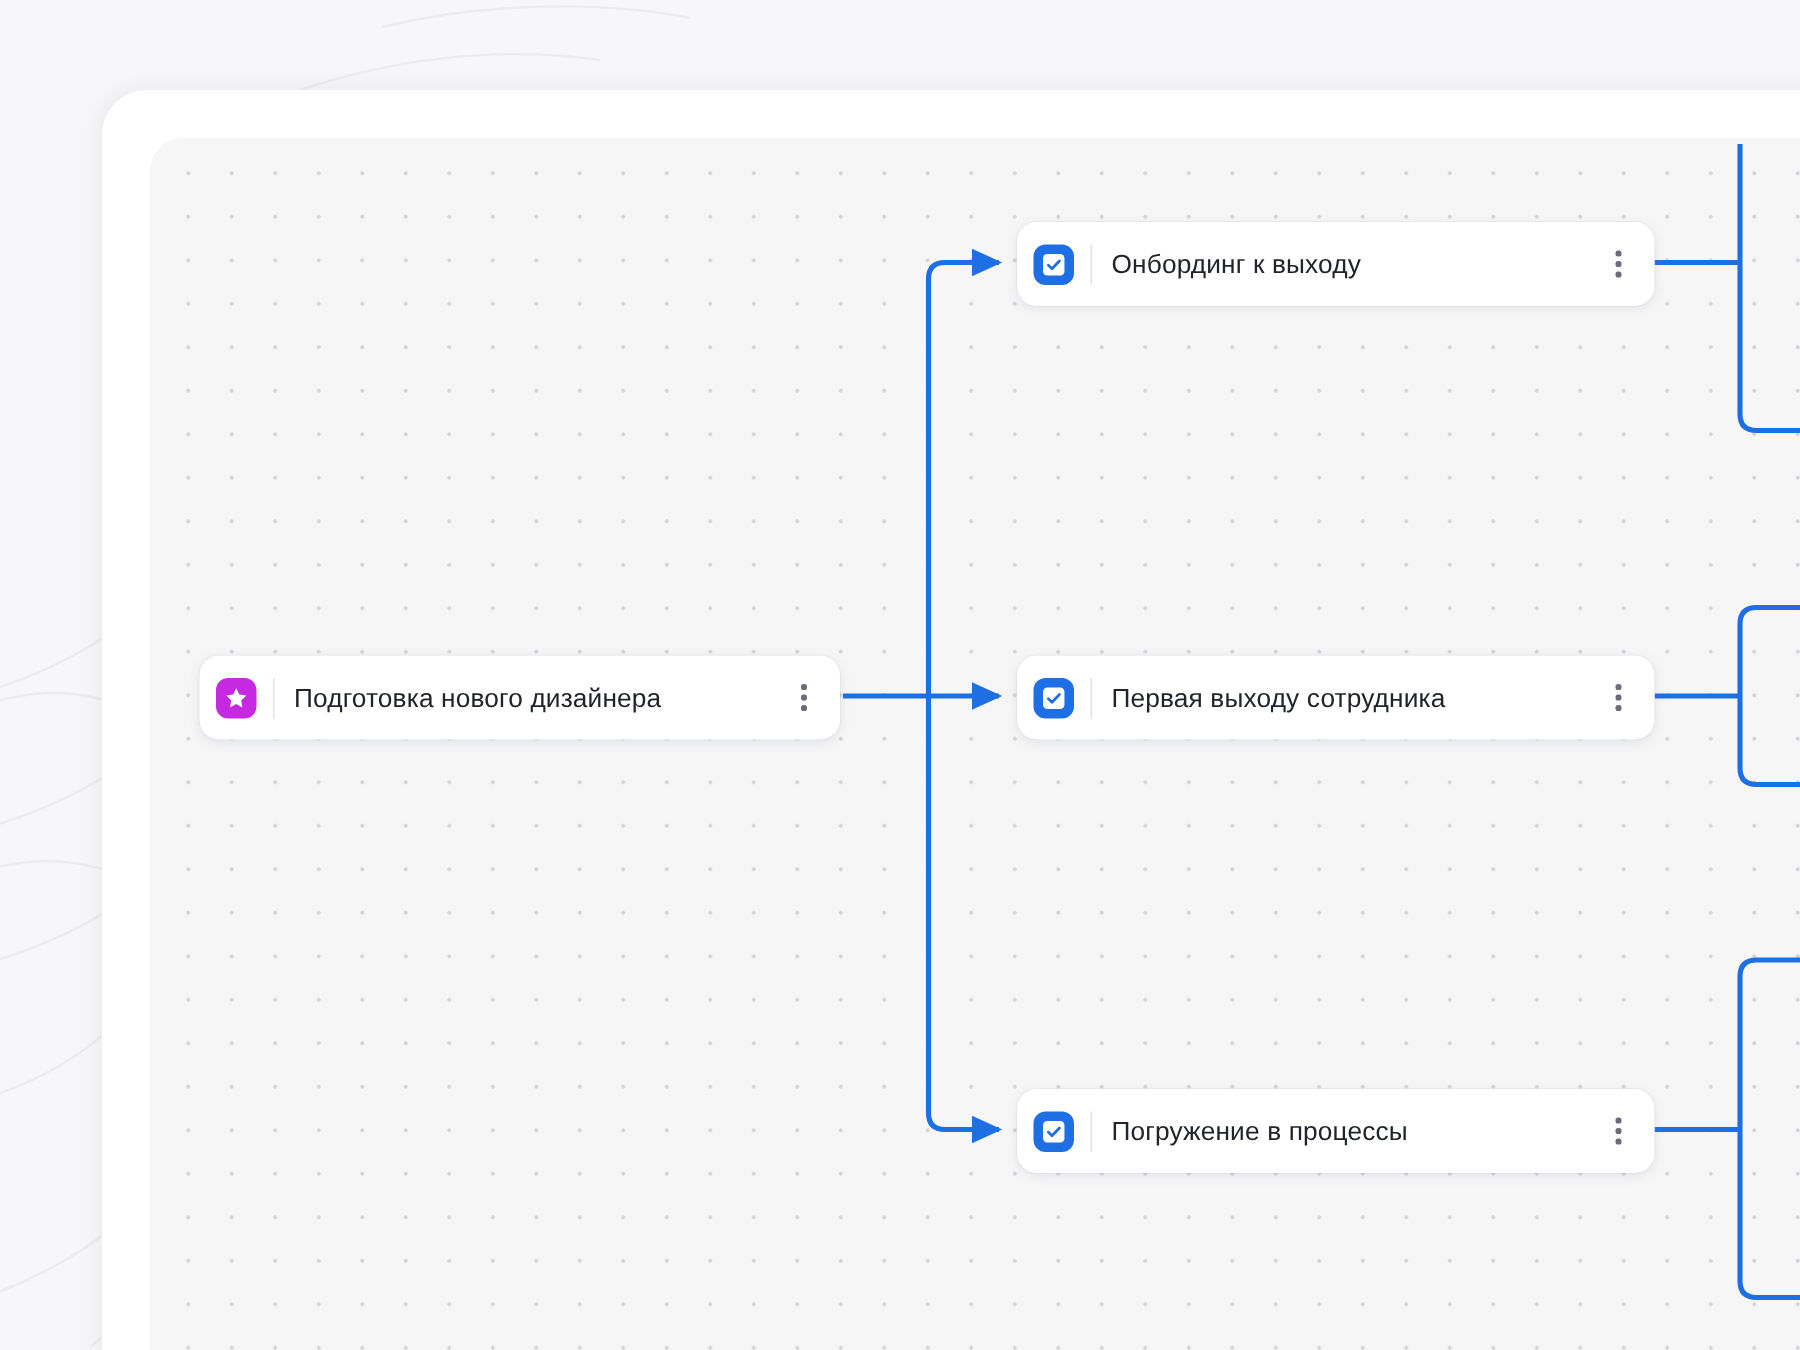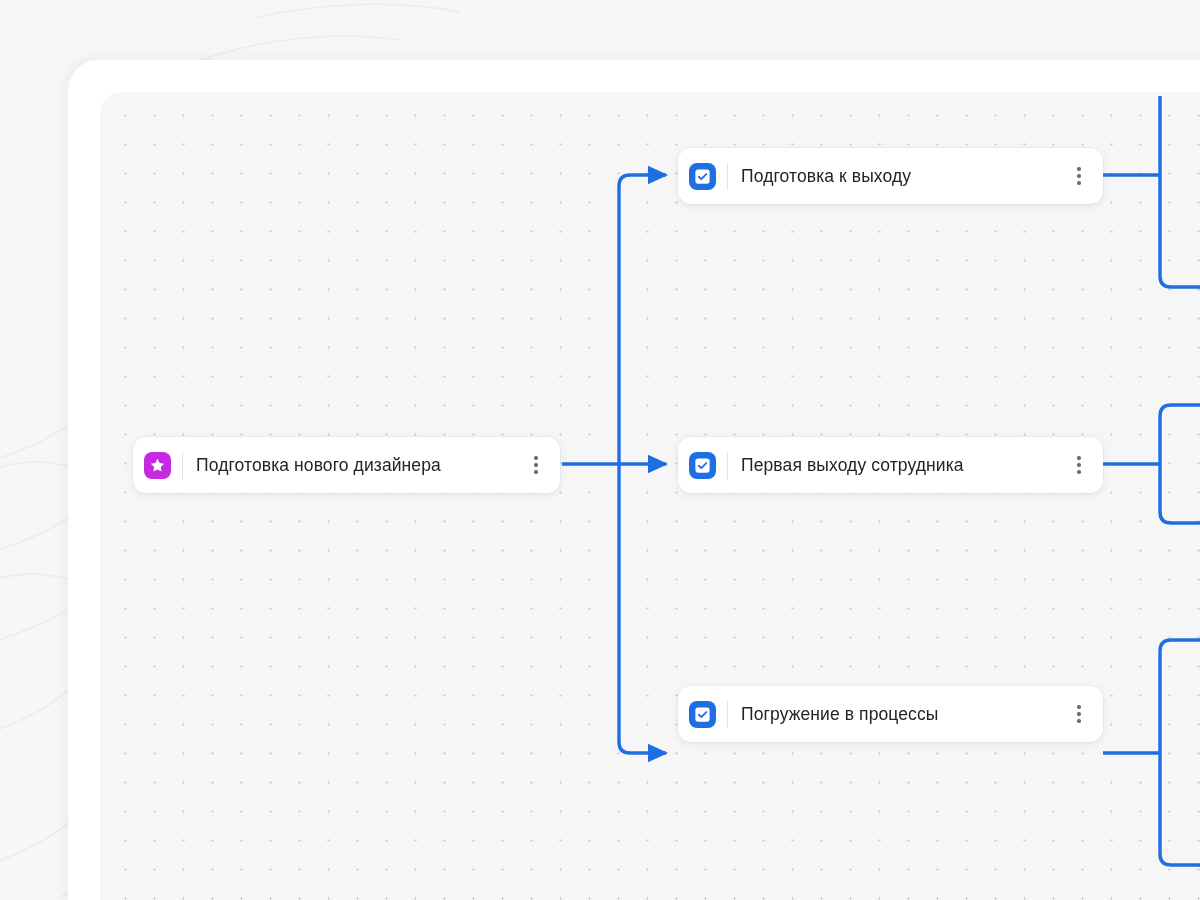--- a/index.html
+++ b/index.html
@@ -124,21 +124,21 @@
     width: 3.4px;
     height: 3.4px;
     border-radius: 50%;
     background: #6a6d78;
   }
 
   
   #node-root   { left: 133px; top: 437px; width: 427px; }
   #node-c1     { left: 678px; top: 148px; width: 425px; }
   #node-c2     { left: 678px; top: 437px; width: 425px; }
-  #node-c3     { left: 678px; top: 686px; width: 425px; }
+  #node-c3     { left: 678px; top: 726px; width: 425px; }
 </style>
 </head>
 <body>
 
 <svg id="bg-decor" viewBox="0 0 1200 900" fill="none">
   <g stroke="#ececed" stroke-width="1.6" fill="none">
     <path d="M -40 470 C 40 450, 90 420, 140 360 C 190 300, 250 250, 330 230"></path>
     <path d="M -40 560 C 50 540, 100 505, 150 445 C 205 380, 265 330, 350 305"></path>
     <path d="M -40 650 C 45 632, 105 595, 160 530 C 215 465, 280 412, 370 388"></path>
     <path d="M -60 745 C 20 730, 70 700, 105 650 C 140 598, 150 540, 120 500 C 88 458, 20 450, -30 480"></path>
@@ -202,21 +202,21 @@
 </div>
 
 <div class="node" id="node-c1">
   <span class="node-icon" style="background:#1f6fe4;">
     <svg width="19" height="19" viewBox="0 0 24 24">
       <rect x="3" y="3" width="18" height="18" rx="3.6" fill="#ffffff" stroke="none"></rect>
       <path d="M7.4 12.3 L10.5 15.4 L16.8 8.9" fill="none" stroke="#1f6fe4" stroke-width="2.3" stroke-linecap="round" stroke-linejoin="round"></path>
     </svg>
   </span>
   <span class="node-divider"></span>
-  <span class="node-label">Подготовка к выходу</span>
+  <span class="node-label">Онбординг к выходу</span>
   <span class="node-menu">
     <span></span>
       <span></span>
       <span></span>
   </span>
 </div>
 
 <div class="node" id="node-c2">
   <span class="node-icon" style="background:#1f6fe4;">
     <svg width="19" height="19" viewBox="0 0 24 24">

